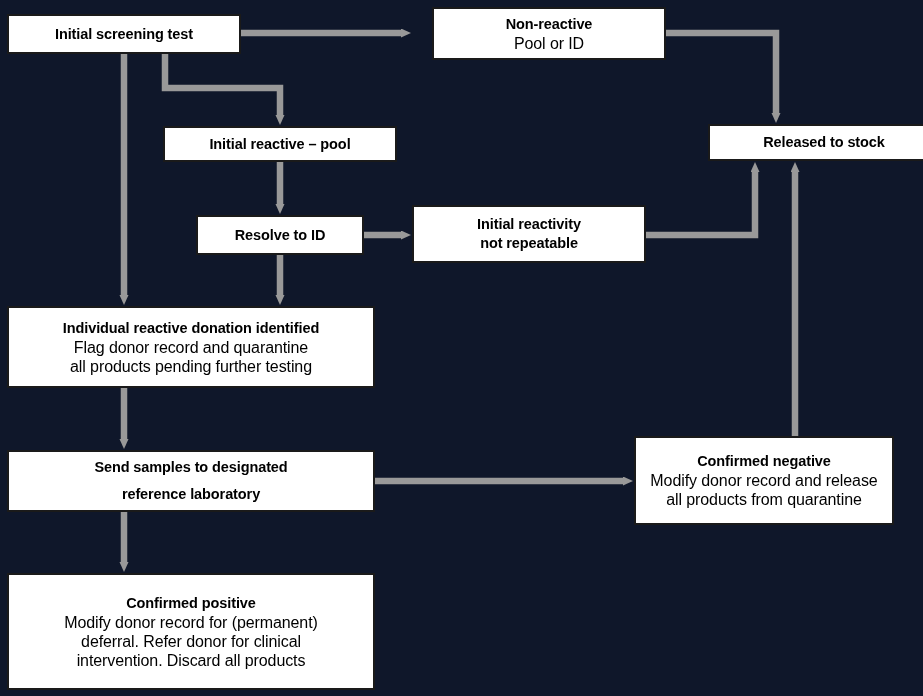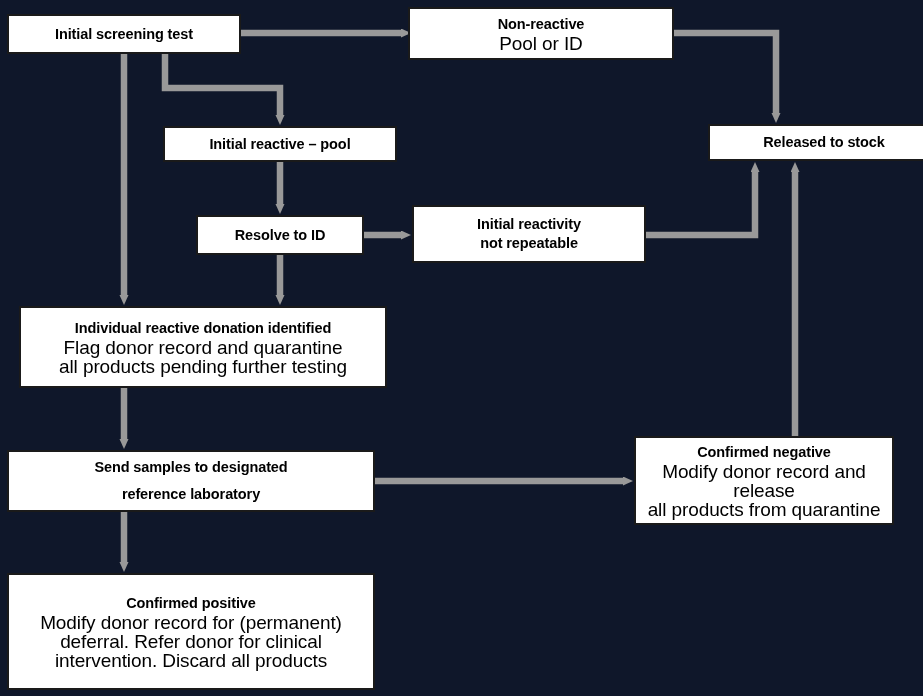--- a/index.html
+++ b/index.html
@@ -39,21 +39,21 @@
     padding: 2px 6px;
   }
   .node .title {
     font-weight: bold;
     font-size: 14.5px;
     line-height: 19px;
     letter-spacing: -0.1px;
   }
   .node .sub {
     font-weight: normal;
-    font-size: 19px;
+    font-size: 16px;
     line-height: 19px;
     letter-spacing: -0.1px;
   }
   .node .sub-line {
     display: block;
   }
 </style>
 </head>
 <body>
 
@@ -98,21 +98,21 @@
 
       <path d="M795,436 L795,171" marker-end="url(#arrowU)"></path>
 
     </g>
   </svg>
 
   <div class="node" style="left:7px; top:14px; width:234px; height:40px;">
     <div class="title">Initial screening test</div>
   </div>
 
-  <div class="node" style="left:408px; top:7px; width:266px; height:53px;">
+  <div class="node" style="left:432px; top:7px; width:234px; height:53px;">
     <div class="title">Non-reactive</div>
     <div class="sub">
       <span class="sub-line">Pool or ID</span>
     </div>
   </div>
 
   <div class="node" style="left:163px; top:126px; width:234px; height:36px;">
     <div class="title">Initial reactive – pool</div>
   </div>
 
@@ -122,21 +122,21 @@
 
   <div class="node" style="left:196px; top:215px; width:168px; height:40px;">
     <div class="title">Resolve to ID</div>
   </div>
 
   <div class="node" style="left:412px; top:205px; width:234px; height:58px;">
     <div class="title">Initial reactivity</div>
     <div class="title">not repeatable</div>
   </div>
 
-  <div class="node" style="left:7px; top:306px; width:368px; height:82px;margin-left:12px;">
+  <div class="node" style="left:7px; top:306px; width:368px; height:82px;">
     <div class="title">Individual reactive donation identified</div>
     <div class="sub">
       <span class="sub-line">Flag donor record and quarantine</span>
       <span class="sub-line">all products pending further testing</span>
     </div>
   </div>
 
   <div class="node" style="left:7px; top:450px; width:368px; height:62px;gap:8px;">
     <div class="title">Send samples to designated</div>
     <div class="title">reference laboratory</div>

